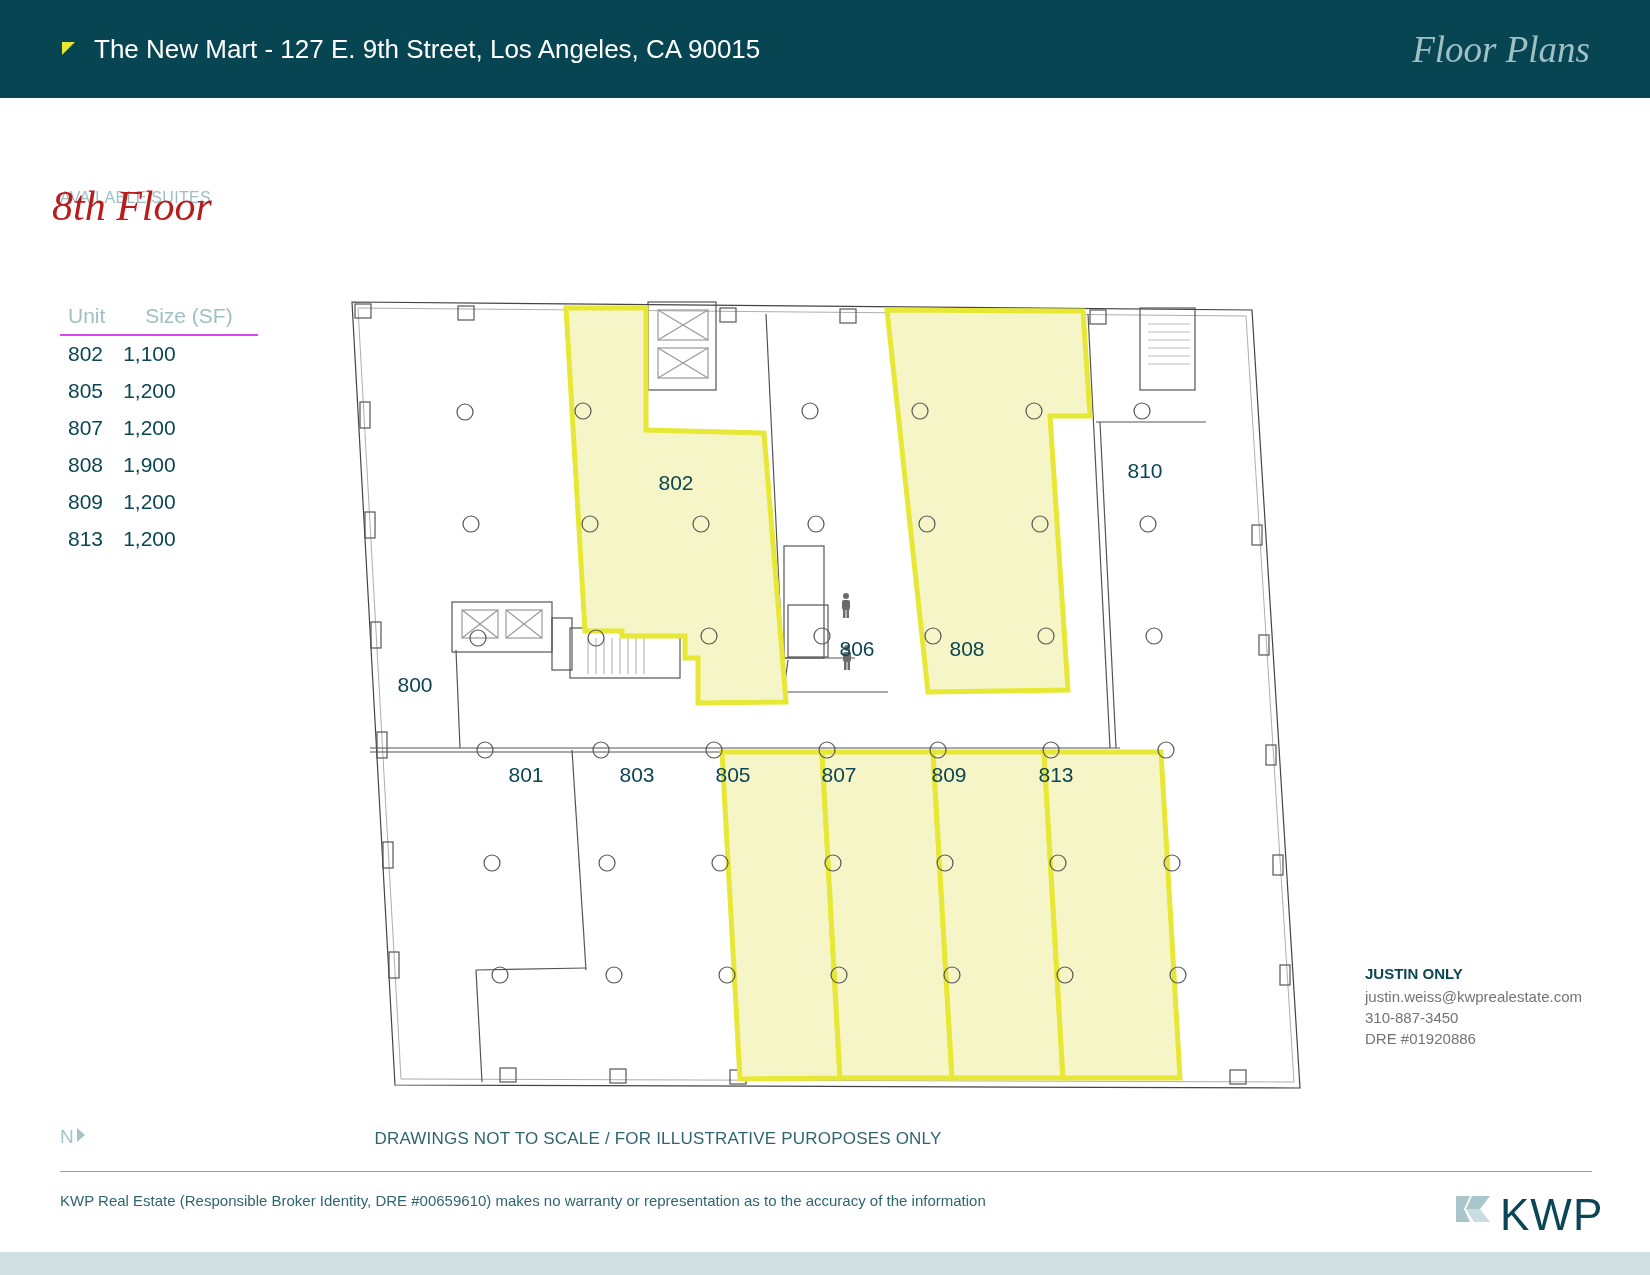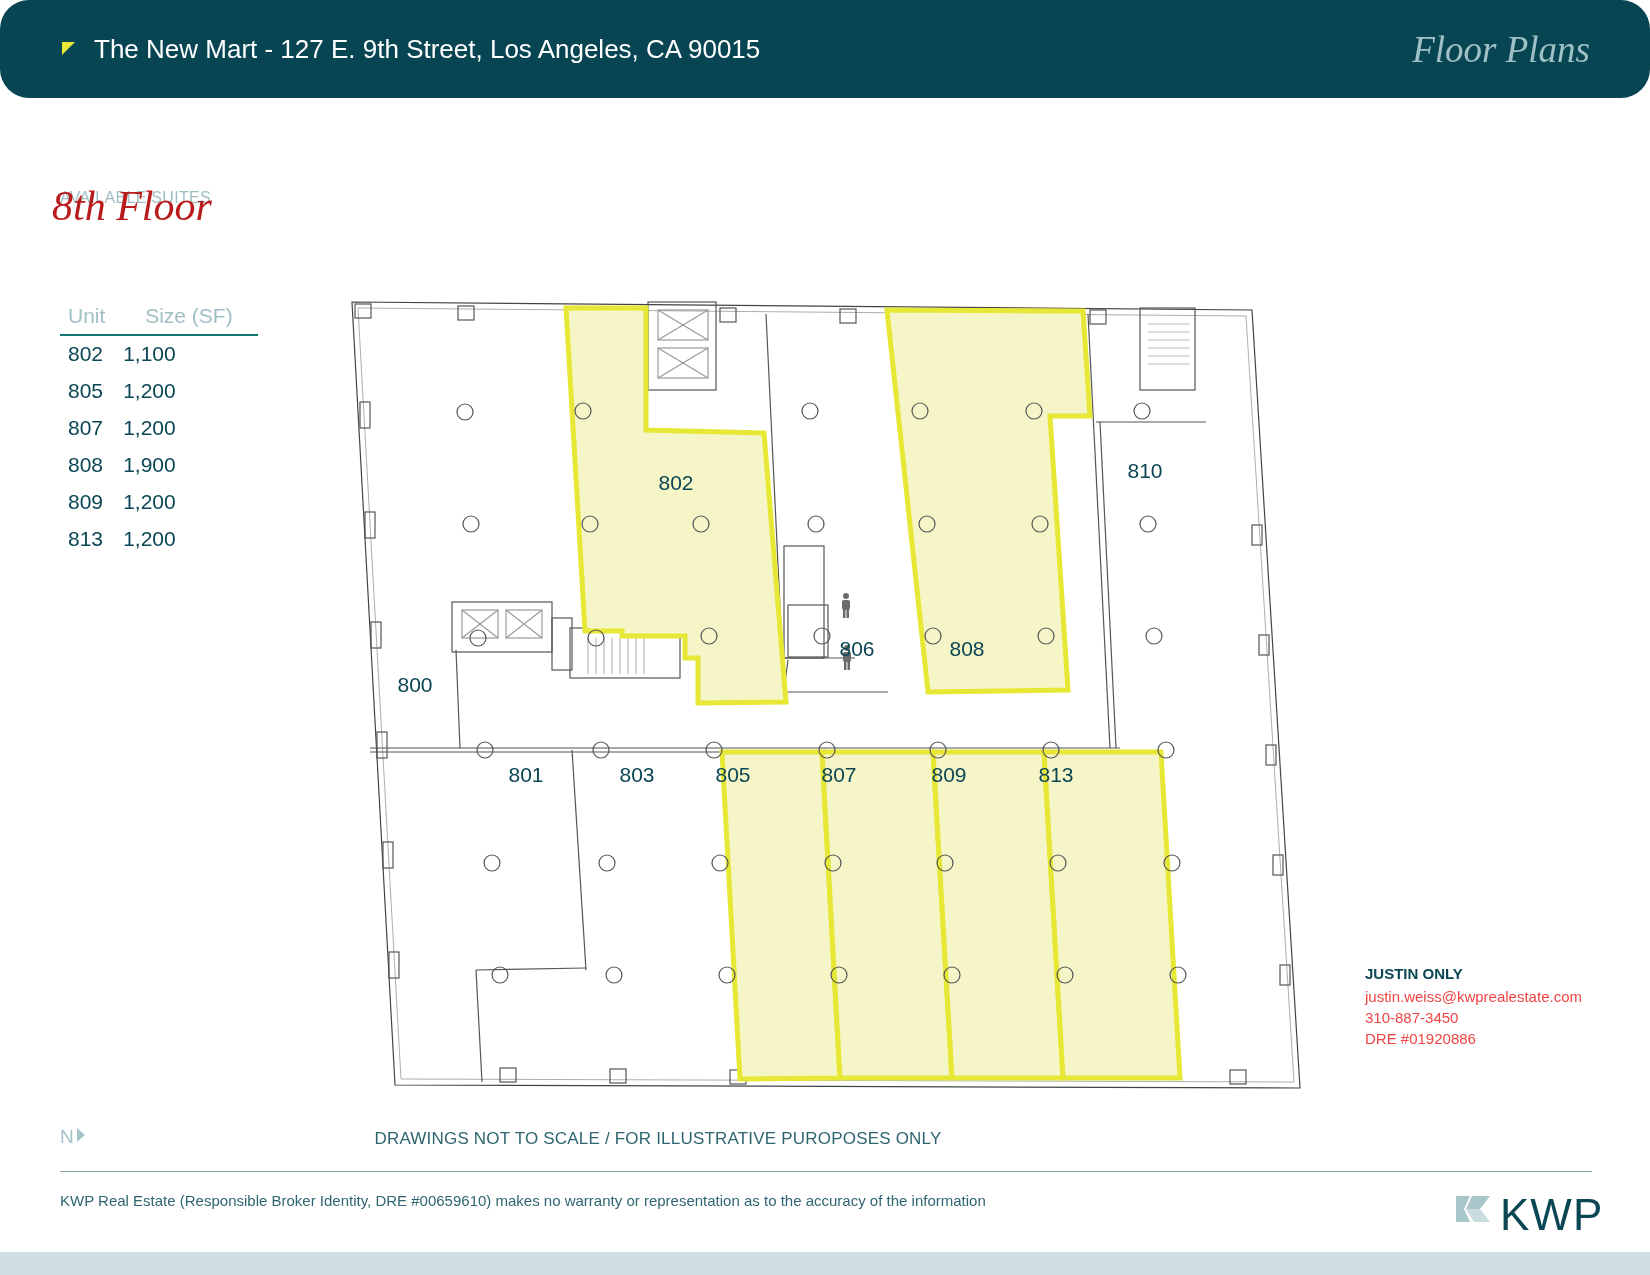--- a/index.html
+++ b/index.html
@@ -5,21 +5,20 @@
     html, body { margin: 0; padding: 0; }
     body {
       width: 1650px; height: 1275px; position: relative; overflow: hidden;
       background: #ffffff;
       font-family: "Liberation Sans", sans-serif;
       color: #0b4654;
     }
     .header {
       position: absolute; left: 0; top: 0; width: 1650px; height: 98px;
       background: #084552;
-      border-radius: 29px;
     }
     .header-flag {
       position: absolute; left: 62px; top: 42px; width: 0; height: 0;
       border-top: 13px solid #e6e835; border-right: 13px solid transparent;
     }
     .header-title {
       position: absolute; left: 94px; top: 34px;
       font-size: 26px; color: #ffffff; letter-spacing: 0px;
       font-family: "Liberation Sans", sans-serif;
     }
@@ -37,21 +36,21 @@
       font-family: "Liberation Serif", serif; font-style: italic;
       font-size: 42px; color: #b91c1c;
     }
     .unit-table {
       position: absolute; left: 60px; top: 304px; width: 198px;
       border-collapse: collapse;
     }
     .unit-table th {
       font-weight: normal; font-size: 21px; color: #9fbfc3;
       text-align: left; padding: 0 0 6px 8px;
-      border-bottom: 2px solid #0f766e;
+      border-bottom: 2px solid #d946ef;
     }
     .unit-table th.size { padding-left: 30px; }
     .unit-table td {
       font-size: 21px; color: #0b4654; padding: 6px 0 7px 8px; height: 24px;
     }
     .unit-table td.size { text-align: left; padding-right: 38px; }
     .plan {
       position: absolute; left: 340px; top: 290px; width: 980px; height: 810px;
     }
     .note {
@@ -64,21 +63,21 @@
       font-size: 19px; color: #a4c3c7;
     }
     .north-arrow {
       display: inline-block; width: 0; height: 0; margin-left: 3px;
       border-left: 8px solid #a4c3c7; border-top: 7px solid transparent; border-bottom: 7px solid transparent;
       vertical-align: 1px;
     }
     .contacts { position: absolute; left: 1365px; top: 965px; }
     .contact { margin-bottom: 20px; }
     .contact .name { font-weight: bold; font-size: 15px; color: #0b4654; margin-bottom: 4px; }
-    .contact .line { font-size: 15px; color: #ef4444; line-height: 21px; }
+    .contact .line { font-size: 15px; color: #737373; line-height: 21px; }
     .divider {
       position: absolute; left: 60px; top: 1171px; width: 1532px; height: 1px; background: #8aa7ab;
     }
     .disclaimer {
       position: absolute; left: 60px; top: 1189px; width: 960px;
       font-size: 15px; color: #2f6570; line-height: 23px;
     }
     .logo { position: absolute; left: 1456px; top: 1194px; height: 32px; }
     .logo-mark { position: absolute; left: 0; top: 2px; }
     .logo-text {

